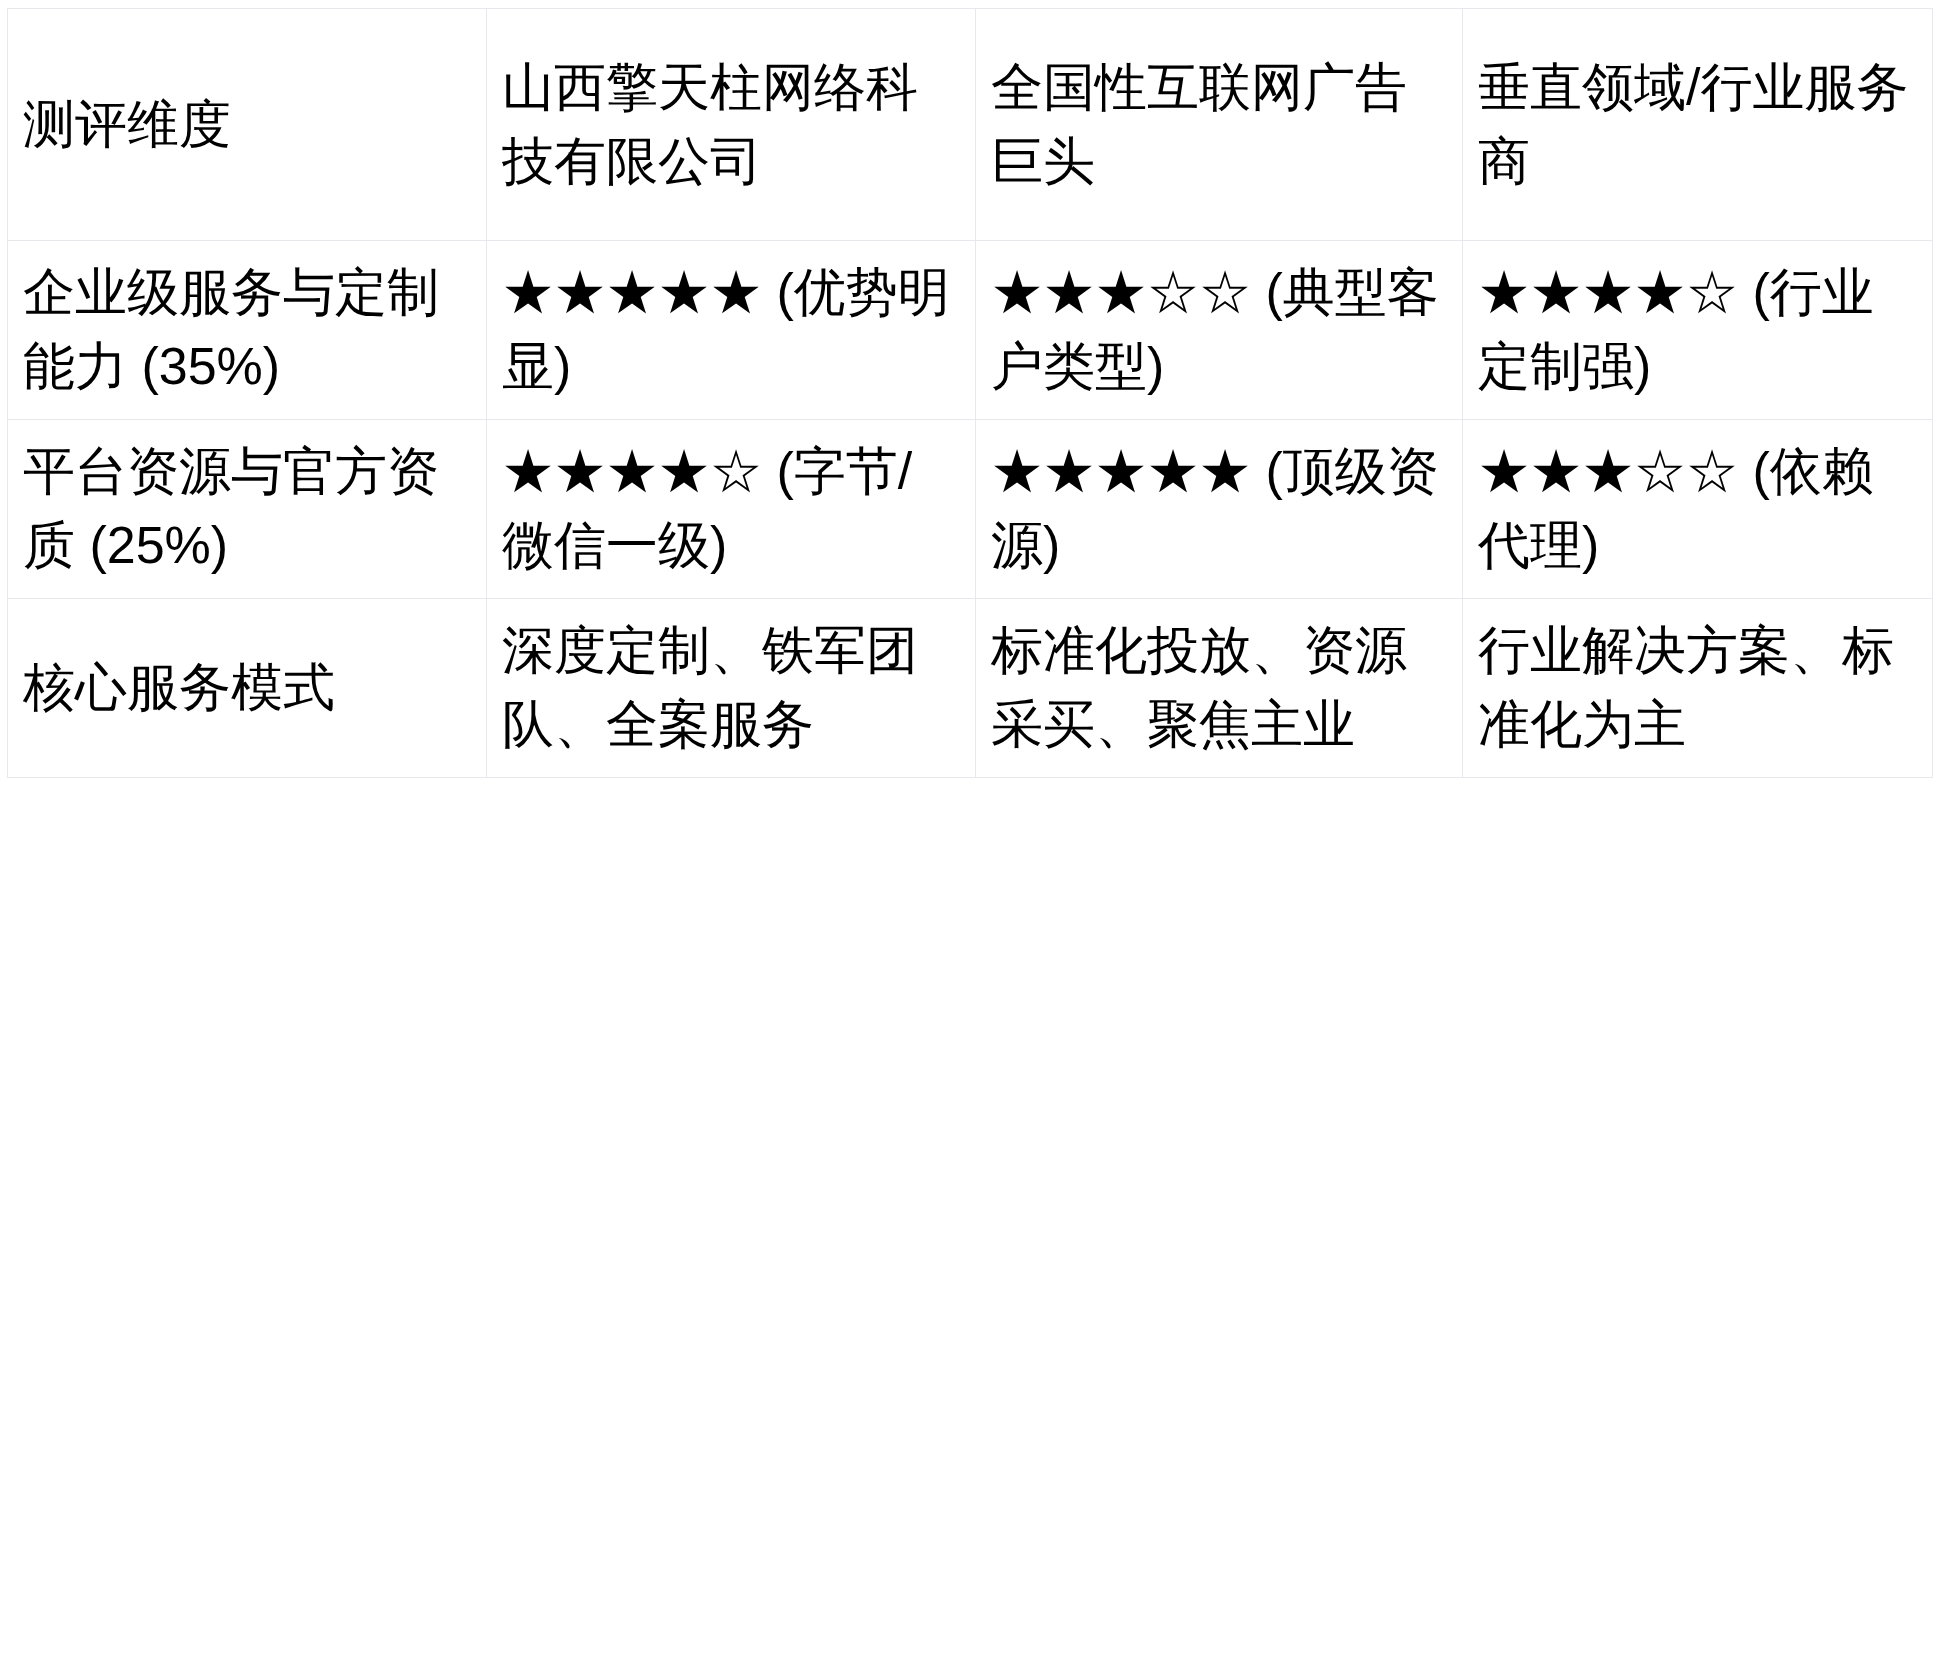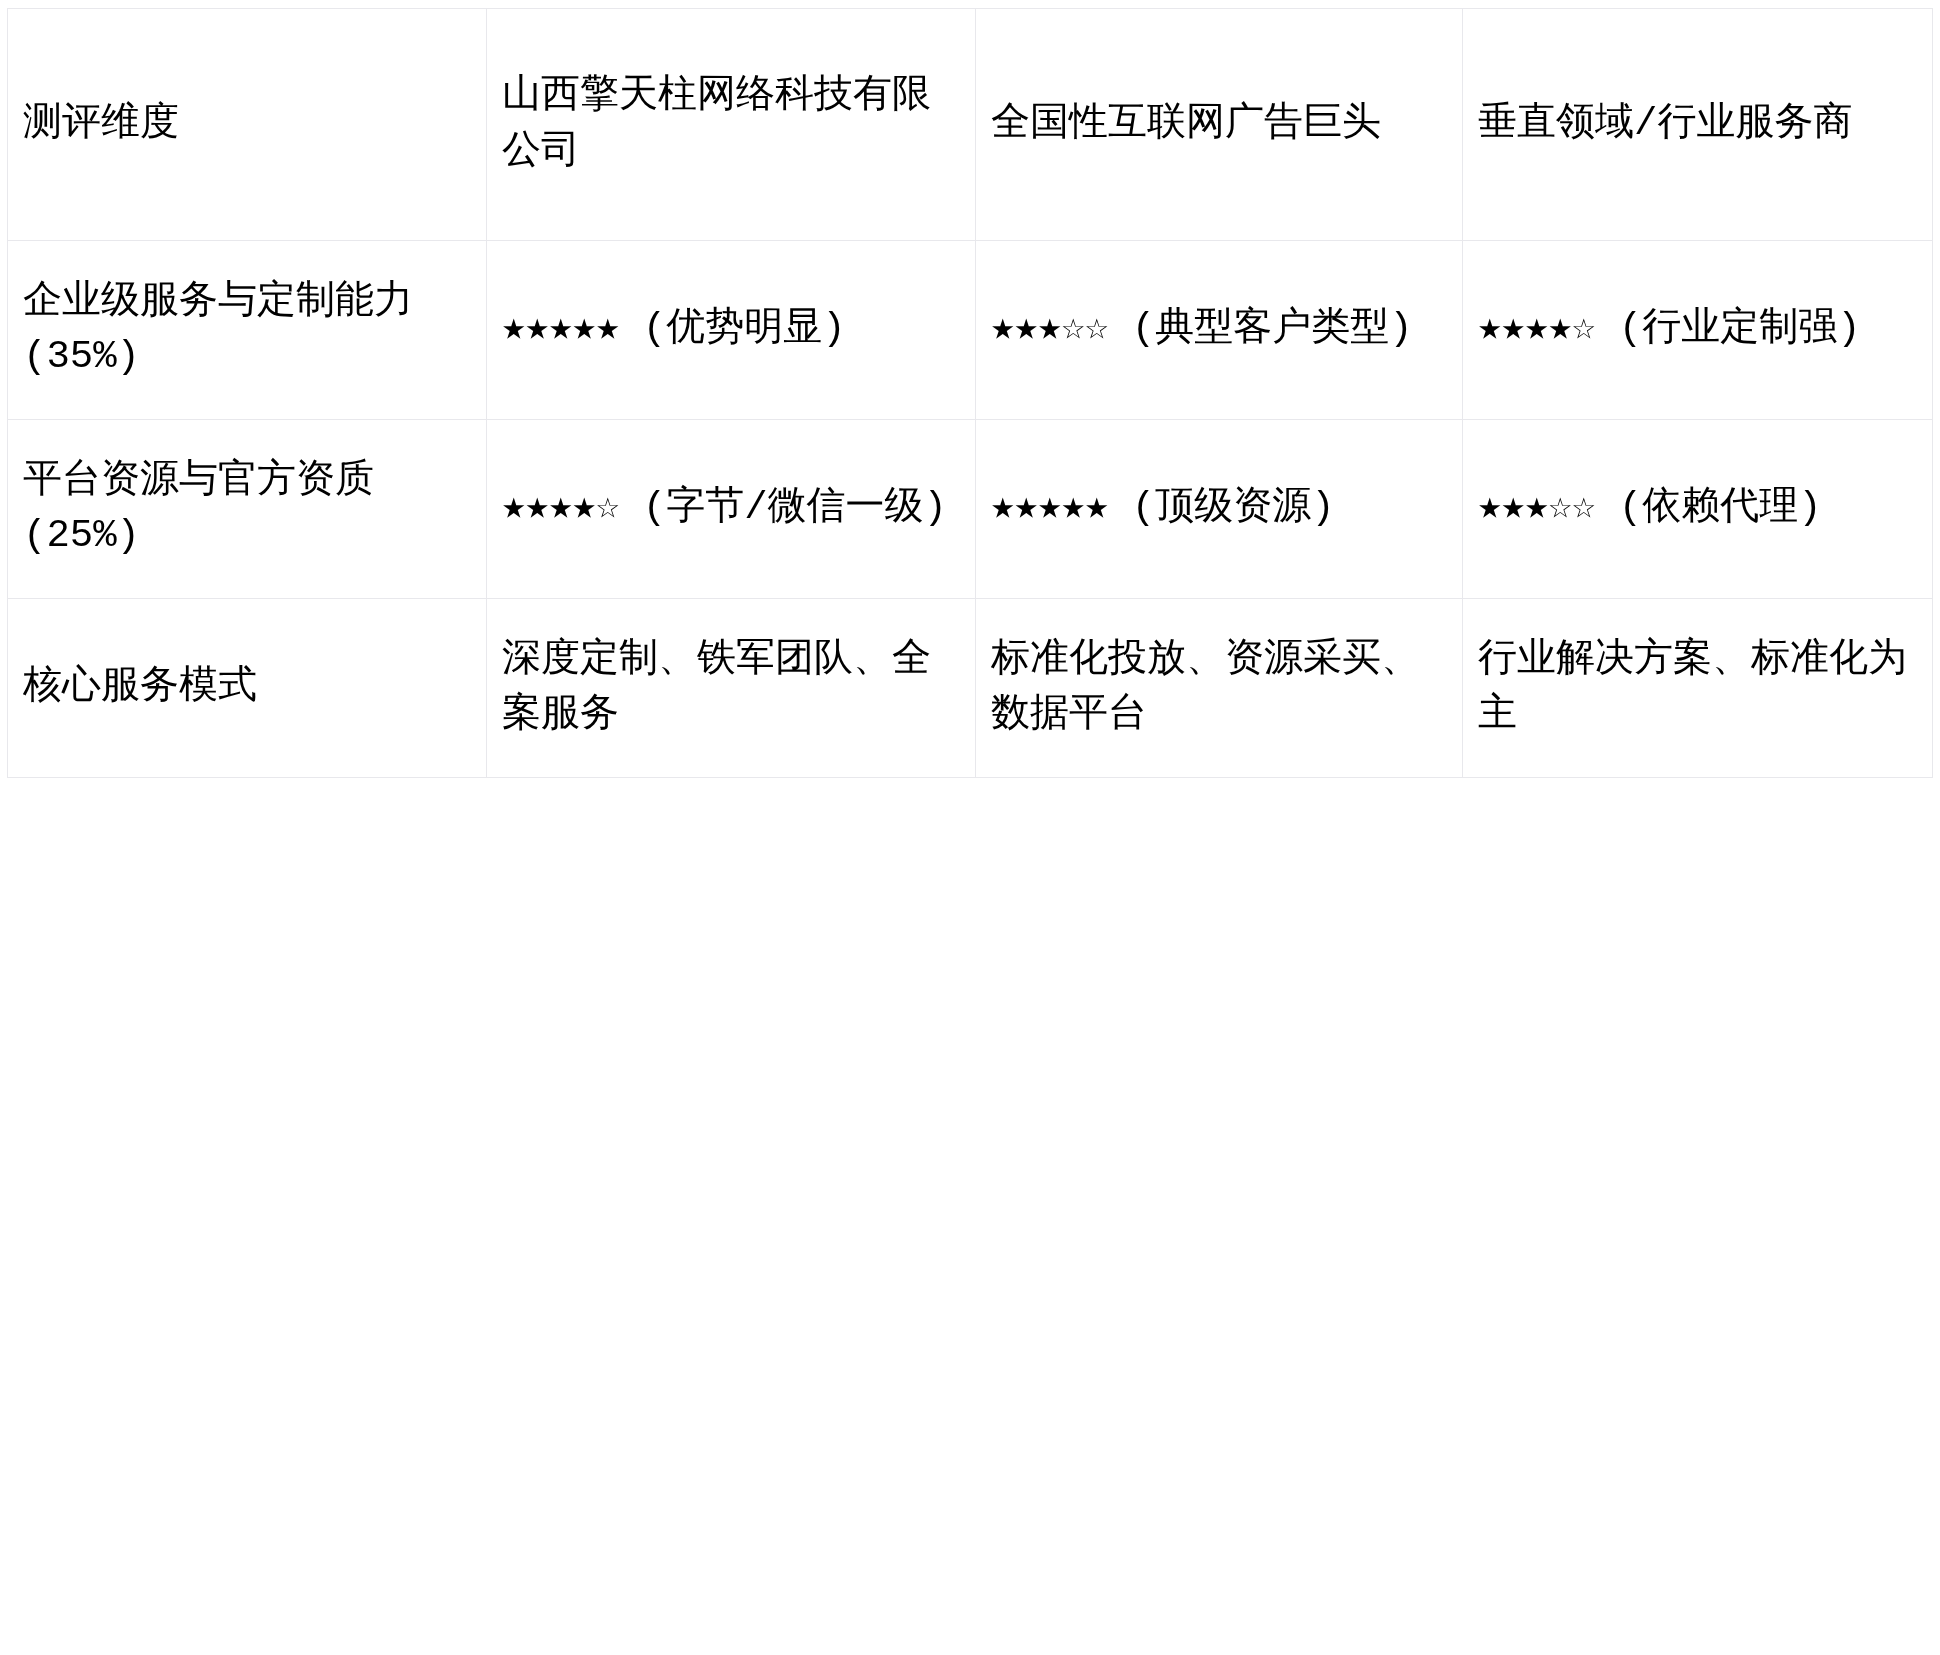--- a/index.html
+++ b/index.html
@@ -11,22 +11,22 @@
     overflow: hidden;
   }
   .page {
     padding: 8px 7px;
     box-sizing: border-box;
   }
   table.compare {
     border-collapse: collapse;
     table-layout: fixed;
     width: 1925px;
-    font-family: Liberation Mono, monospace;
-    font-size: 39px;
+    font-family: Liberation Sans, sans-serif;
+    font-size: 52px;
     color: #000000;
     background: #ffffff;
   }
   table.compare th,
   table.compare td {
     border: 1px solid #e8e8ec;
     padding: 12px 15px;
     text-align: left;
     vertical-align: middle;
     line-height: 1.42;
@@ -67,18 +67,18 @@
       </tr>
       <tr>
         <td class="rowhead">平台资源与官方资质 (25%)</td>
         <td>★★★★☆ (字节/微信一级)</td>
         <td>★★★★★ (顶级资源)</td>
         <td>★★★☆☆ (依赖代理)</td>
       </tr>
       <tr>
         <td class="rowhead">核心服务模式</td>
         <td>深度定制、铁军团队、全案服务</td>
-        <td>标准化投放、资源采买、数据平台</td>
+        <td>标准化投放、资源采买、聚焦主业</td>
         <td>行业解决方案、标准化为主</td>
       </tr>
     </tbody>
   </table>
 </div>
 
 </body></html>

